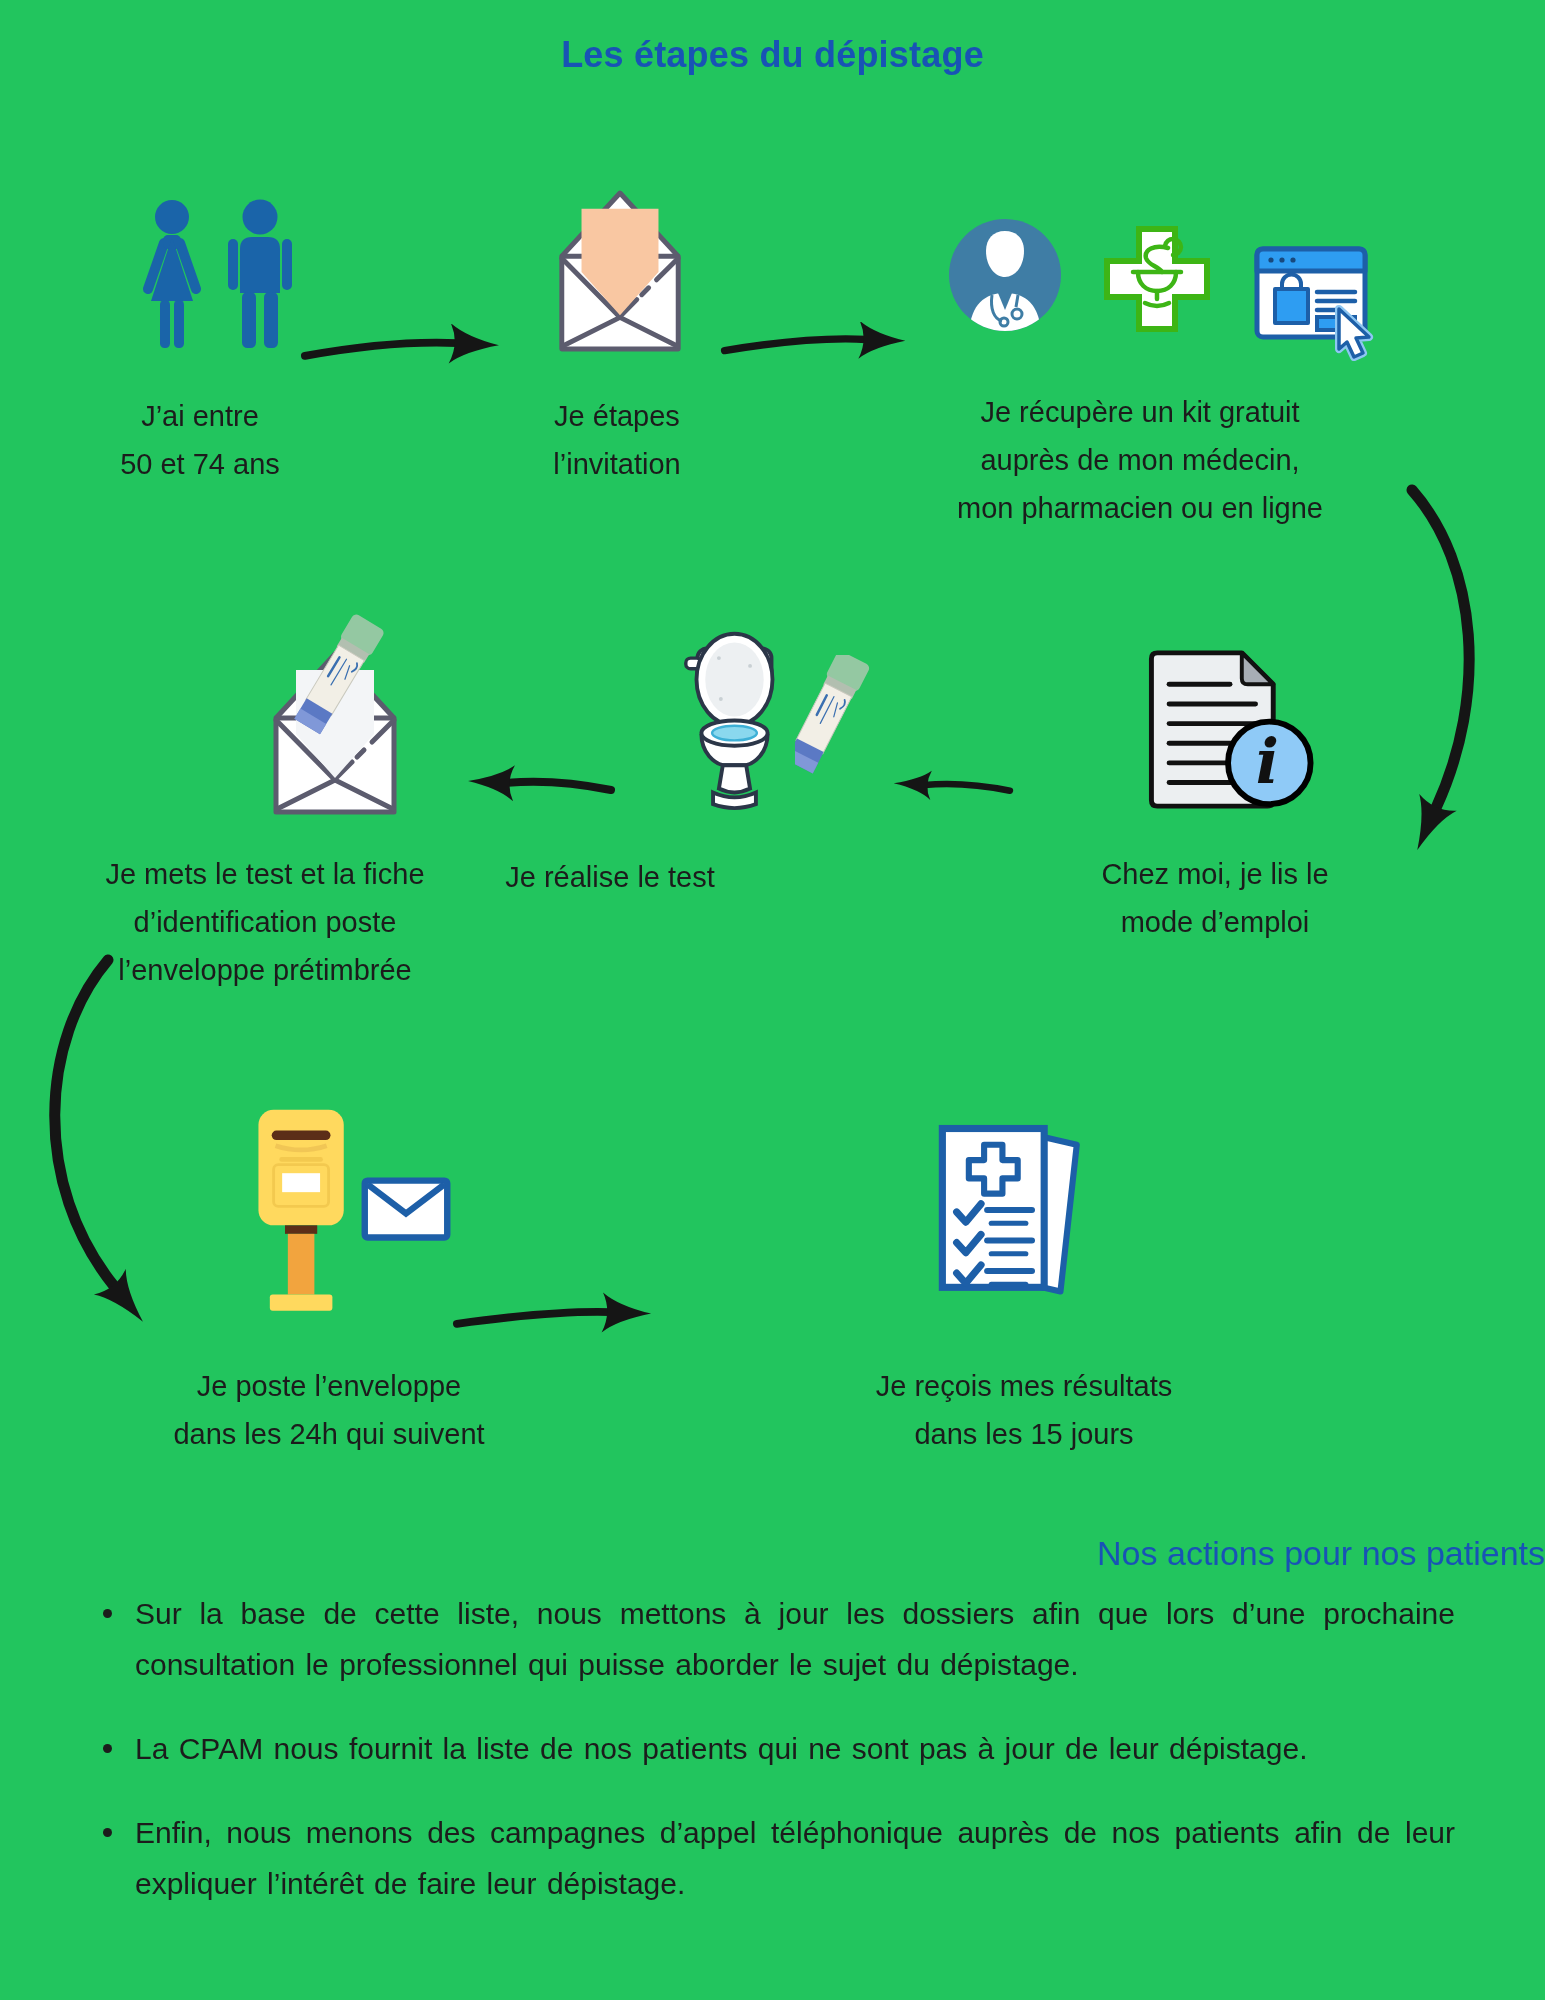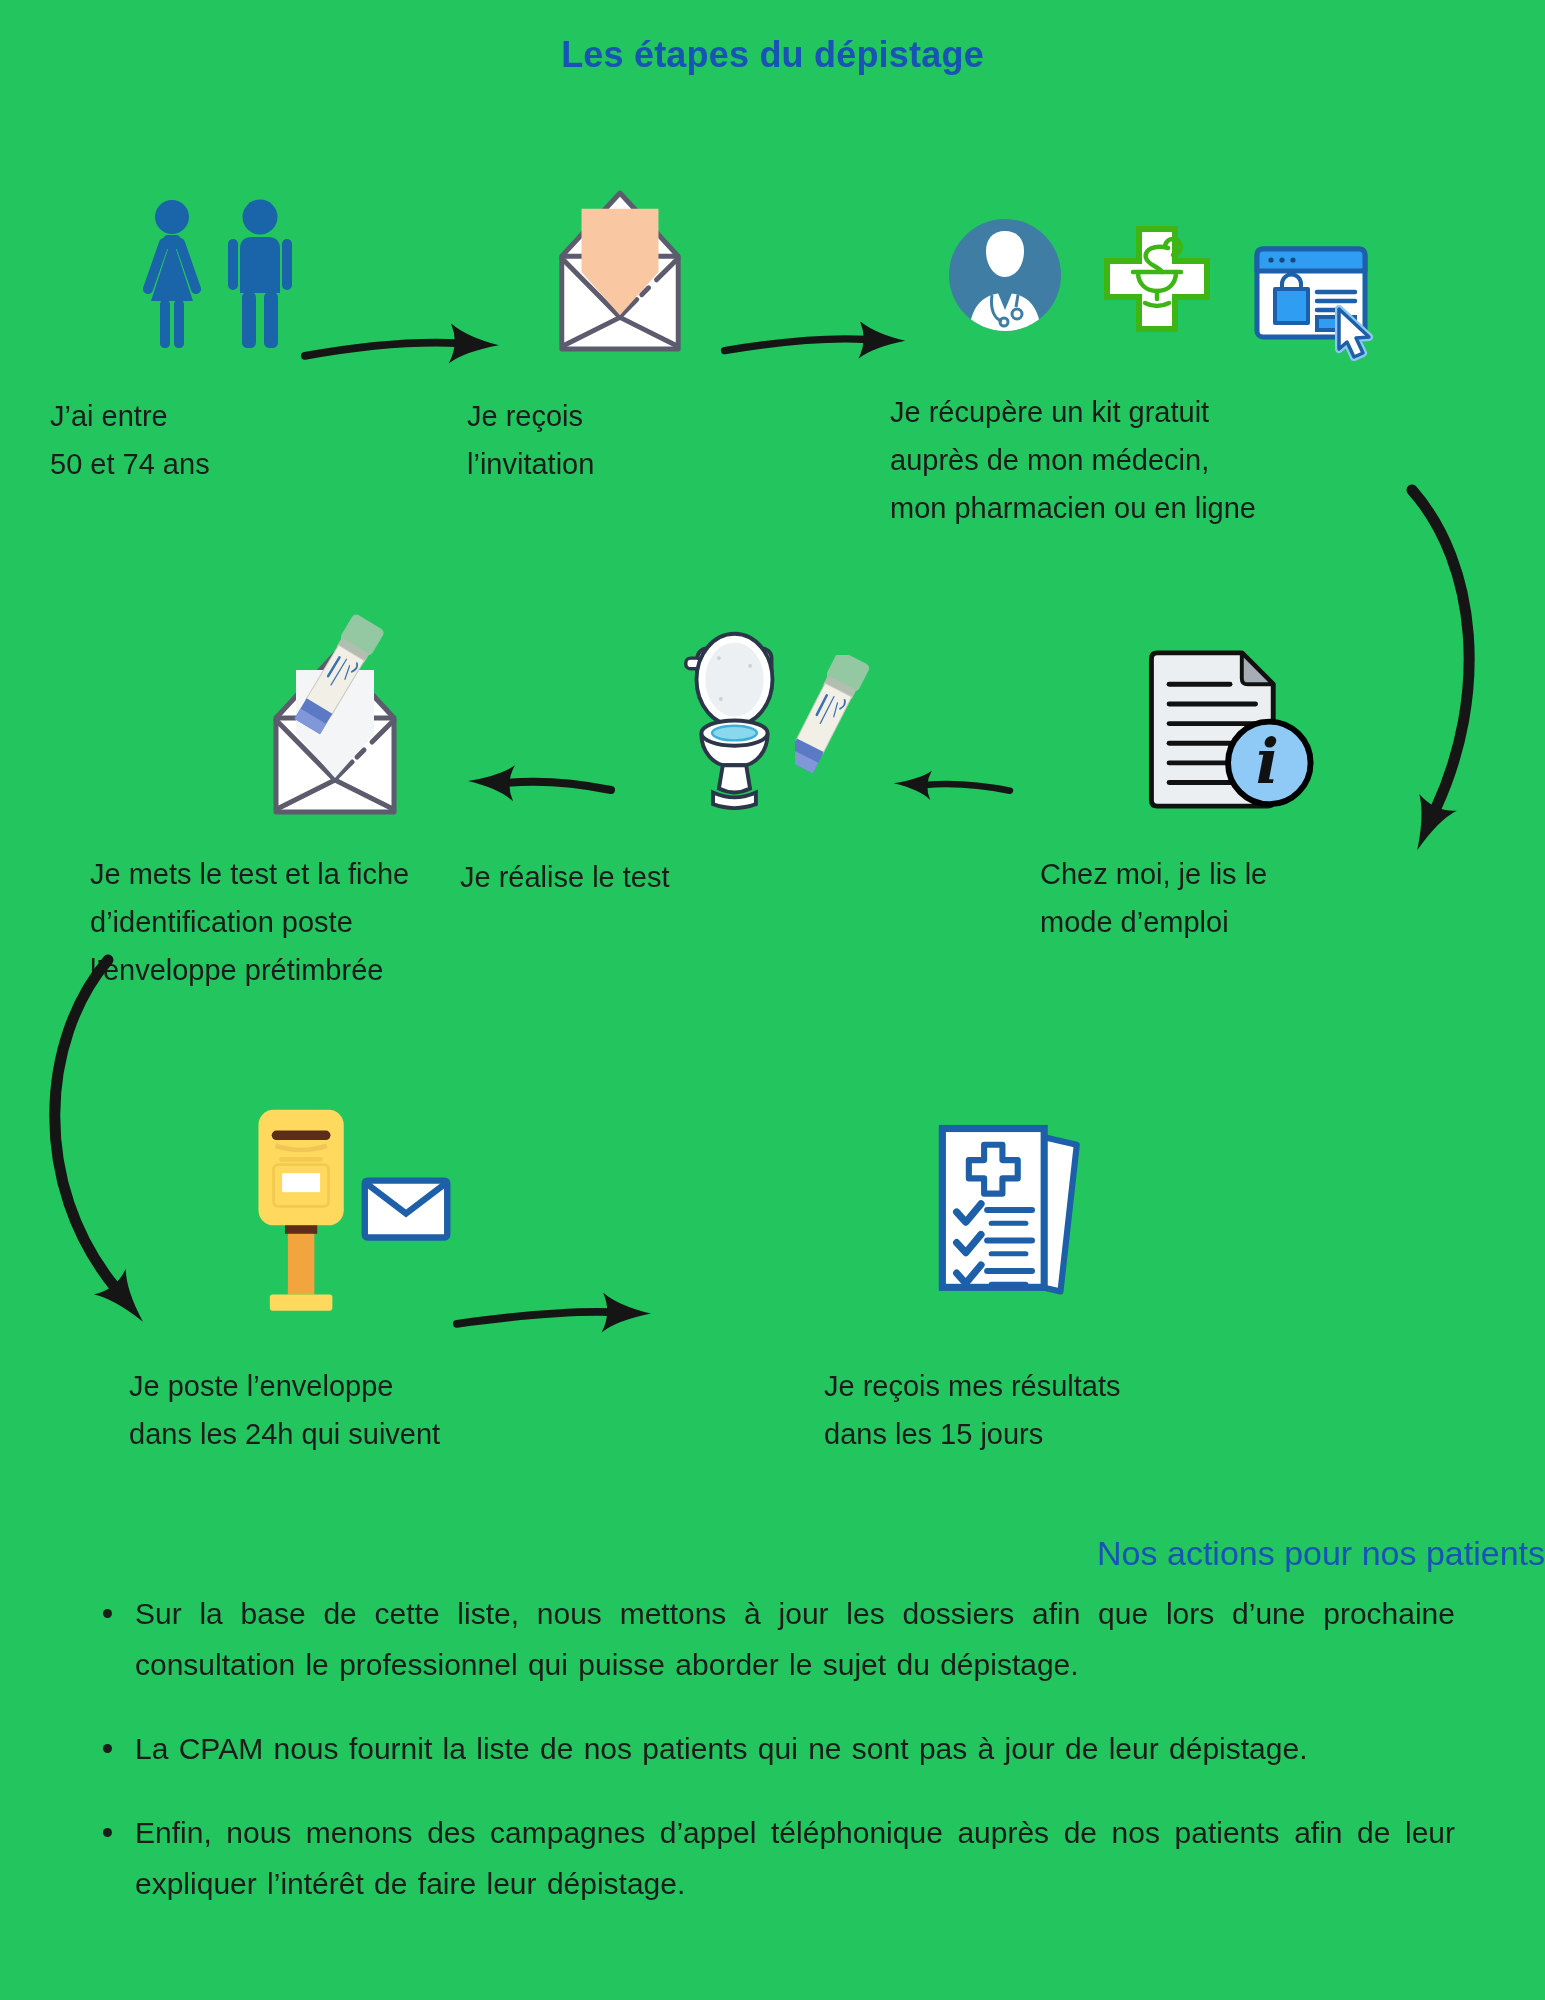--- a/index.html
+++ b/index.html
@@ -1,20 +1,20 @@
 <!DOCTYPE html>
 <html><head>
 <meta charset="utf-8">
 <style>
   html,body{margin:0;padding:0;background:#fff;}
   .canvas{position:relative;width:1545px;height:2000px;background:#22c55e;
           font-family:"Liberation Sans",sans-serif;overflow:hidden;}
   .title{position:absolute;top:34px;left:0;width:100%;text-align:center;
          font-size:36px;font-weight:700;color:#1853B5;margin:0;letter-spacing:.2px;}
-  .caption{position:absolute;white-space:pre-line;
+  .caption{position:absolute;text-align:center;white-space:pre-line;
            font-size:29px;line-height:48px;color:#1C1C1C;}
   figure.icon{position:absolute;margin:0;}
   figure.icon svg{display:block;width:100%;height:100%;}
   svg.arrow{position:absolute;}
   .section-title{position:absolute;top:1534px;left:0;width:100%;text-align:right;
                  font-size:34px;font-weight:400;color:#1853B5;margin:0;}
   .actions{position:absolute;left:95px;top:1588px;width:1360px;
            list-style:none;margin:0;padding:0;}
   .actions li{position:relative;padding-left:40px;margin-bottom:33px;
               font-size:30px;line-height:51px;text-align:justify;
@@ -134,21 +134,21 @@
       <rect x="64" y="74" width="38" height="13" fill="#2E9DF2" stroke="#1D5FA8" stroke-width="4"></rect>
       <g transform="translate(82,62)">
         <path d="M4,4 L34,32 L21,33 L28,48 L19,52 L12,37 L4,44 Z" fill="#fff" stroke="#8EC7F2" stroke-width="8" stroke-linejoin="round"></path>
         <path d="M4,4 L34,32 L21,33 L28,48 L19,52 L12,37 L4,44 Z" fill="#fff" stroke="#1D5FA8" stroke-width="3.5" stroke-linejoin="round"></path>
       </g>
     </svg>
   </figure>
 
   <div class="caption" style="left:50px;top:392px;width:300px">J’ai entre
 50 et 74 ans</div>
-  <div class="caption" style="left:467px;top:392px;width:300px">Je reçois
+  <div class="caption" style="left:467px;top:392px;width:300px">Je étapes
 l’invitation</div>
   <div class="caption" style="left:890px;top:388px;width:500px">Je récupère un kit gratuit
 auprès de mon médecin,
 mon pharmacien ou en ligne</div>
 
   <svg class="arrow" style="left:1392px;top:480px" width="110" height="370" viewBox="0 0 110 370">
     <path d="M20,10 C86,85 96,215 44,328" fill="none" stroke="#151515" stroke-width="11" stroke-linecap="round"></path>
     <g transform="translate(44,328) rotate(114)">
       <path d="M-6,-20 Q10,-7 46,0 Q10,8 -6,21 Q4,0 -6,-20 Z" fill="#151515"></path>
     </g>

